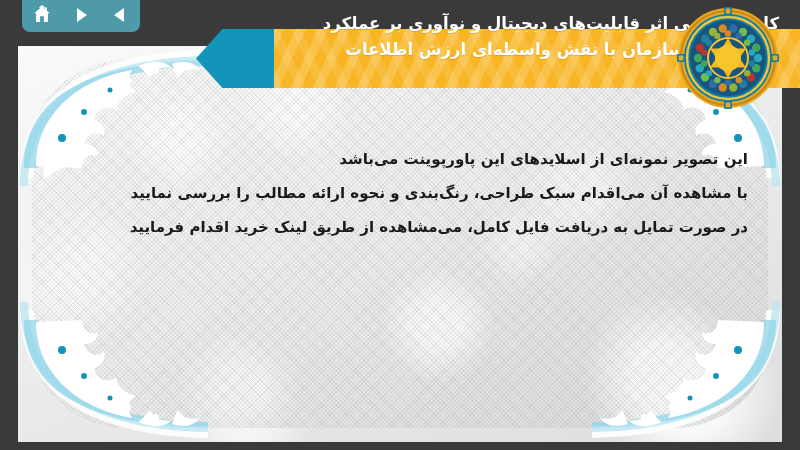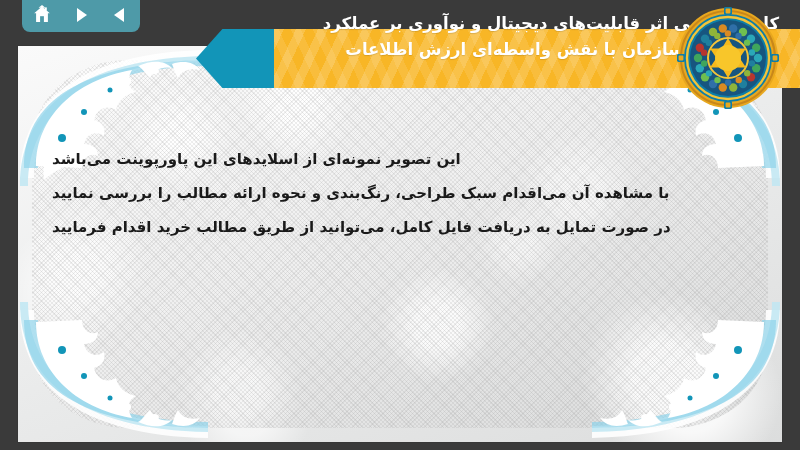--- a/index.html
+++ b/index.html
@@ -114,21 +114,21 @@
   }
   .corner{position:absolute;width:190px;height:150px;pointer-events:none;}
   .corner.tl{left:0;top:0;}
   .corner.tr{right:0;top:0;transform:scaleX(-1);}
   .corner.bl{left:0;bottom:0;transform:scaleY(-1);}
   .corner.br{right:0;bottom:0;transform:scale(-1,-1);}
 
   
   .bodytext{
     position:absolute;left:34px;top:96px;width:696px;
-    z-index:25;text-align:left;direction:rtl;
+    z-index:25;text-align:right;direction:rtl;
     color:#1a1a1a;font-size:15px;line-height:34px;font-weight:600;
   }
   .bodytext .line{display:block;white-space:nowrap;}
 </style>
 </head>
 <body>
 
 <div id="stage">
 
   <div class="navbar">
@@ -263,21 +263,21 @@
               <circle cx="44" cy="92" r="4"></circle>
               <circle cx="66" cy="66" r="3"></circle>
               <circle cx="92" cy="44" r="2.5"></circle>
             </g>
         </svg>
       </div>
 
       <div class="bodytext">
         <span class="line">این تصویر نمونه‌ای از اسلایدهای این پاورپوینت می‌باشد</span>
         <span class="line">با مشاهده آن می‌اقدام سبک طراحی، رنگ‌بندی و نحوه ارائه مطالب را بررسی نمایید</span>
-        <span class="line">در صورت تمایل به دریافت فایل کامل، می‌توانید از طریق مطالب خرید اقدام فرمایید</span>
+        <span class="line">در صورت تمایل به دریافت فایل کامل، می‌مشاهده از طریق لینک خرید اقدام فرمایید</span>
       </div>
     </div>
   </div>
 
   <div class="banner-wrap">
     <div class="banner-tail"></div>
     <div class="banner-body"></div>
     <div class="title-text">کامل بررسی اثر قابلیت‌های دیجیتال و نوآوری بر عملکرد ارتباطی سازمان با نقش واسطه‌ای ارزش اطلاعات</div>
   </div>
 

